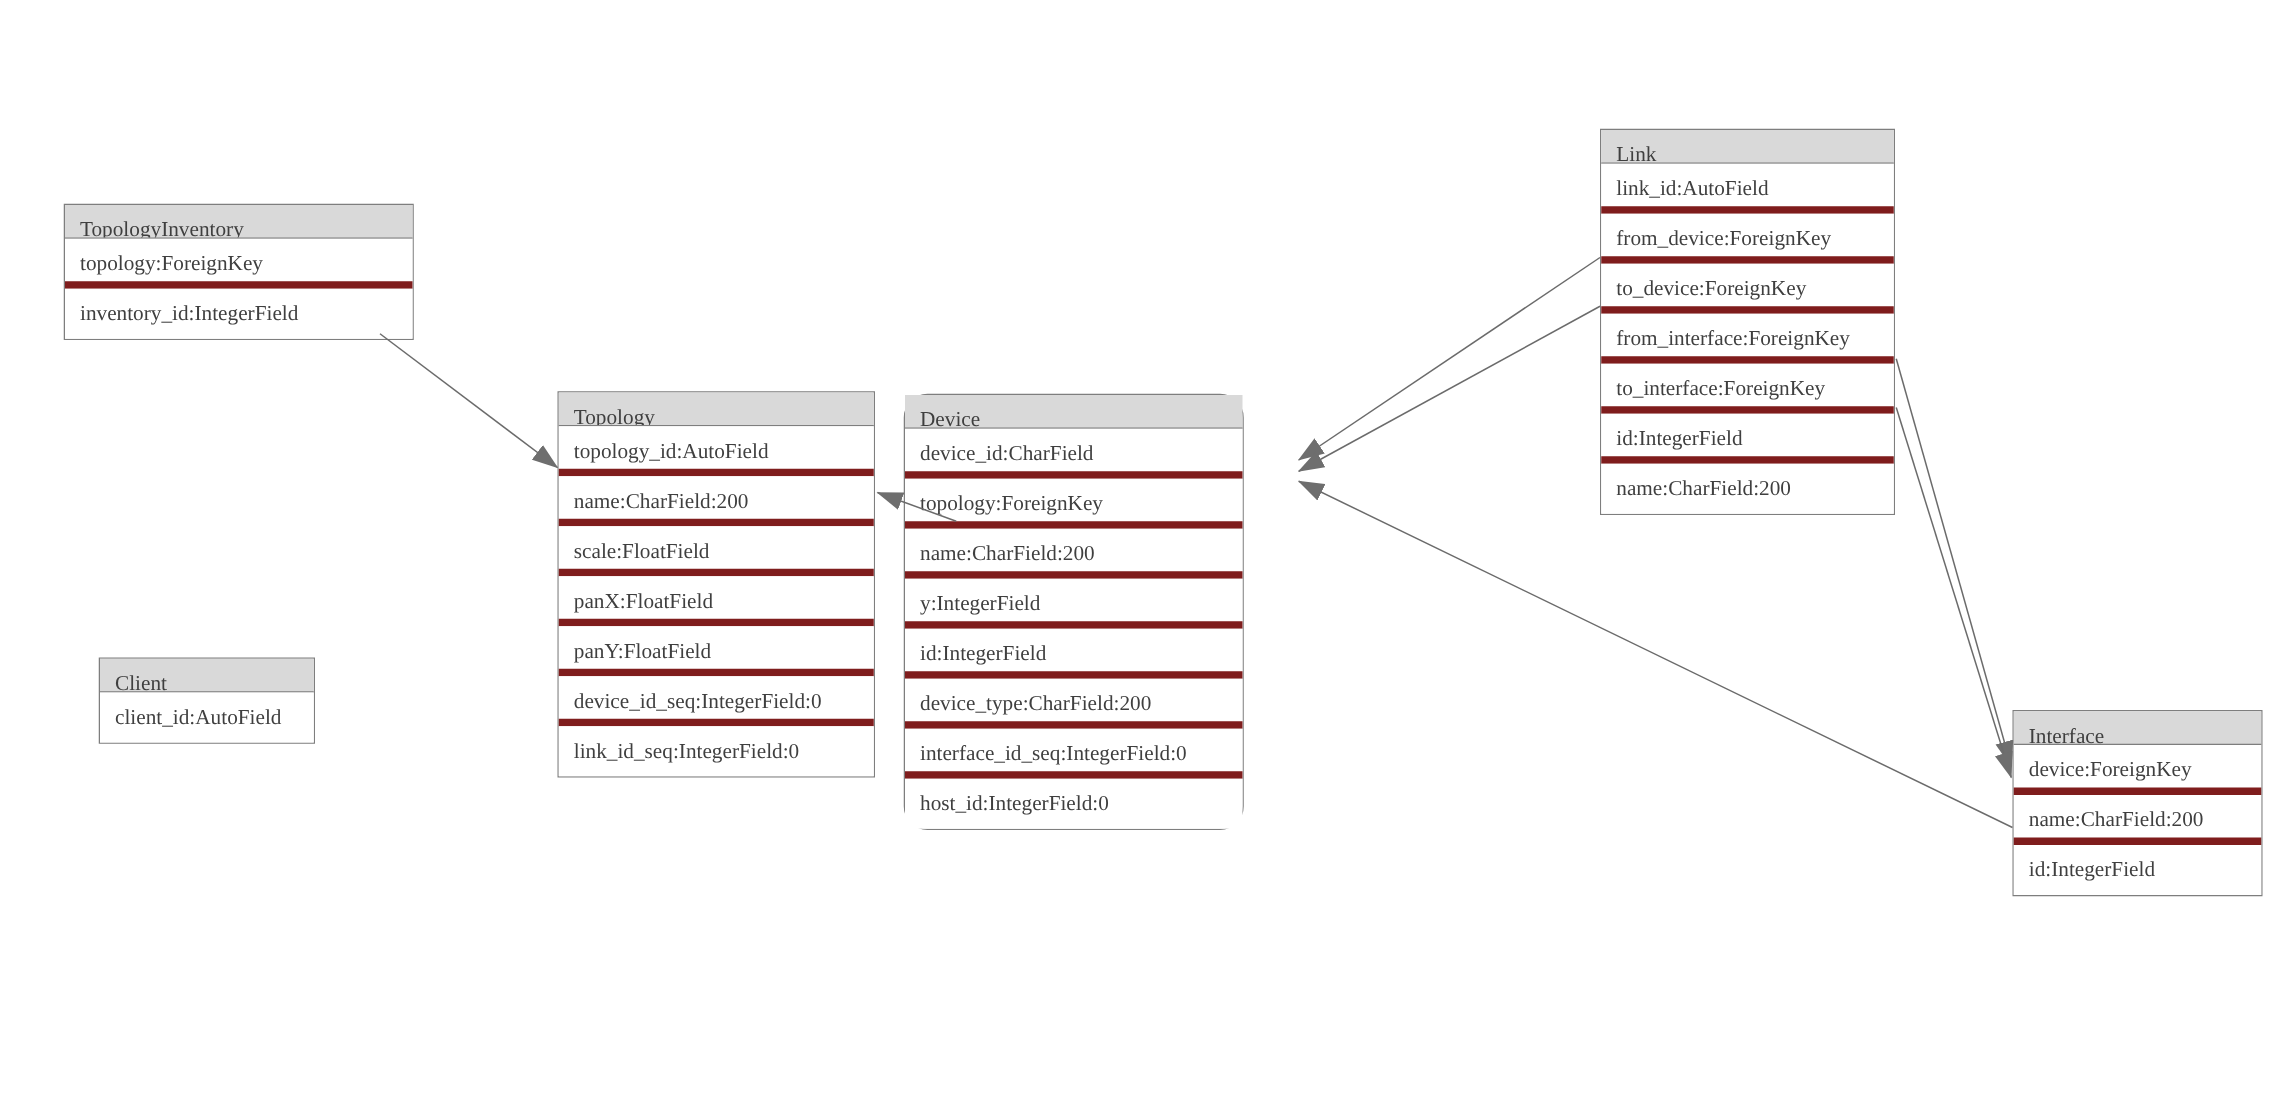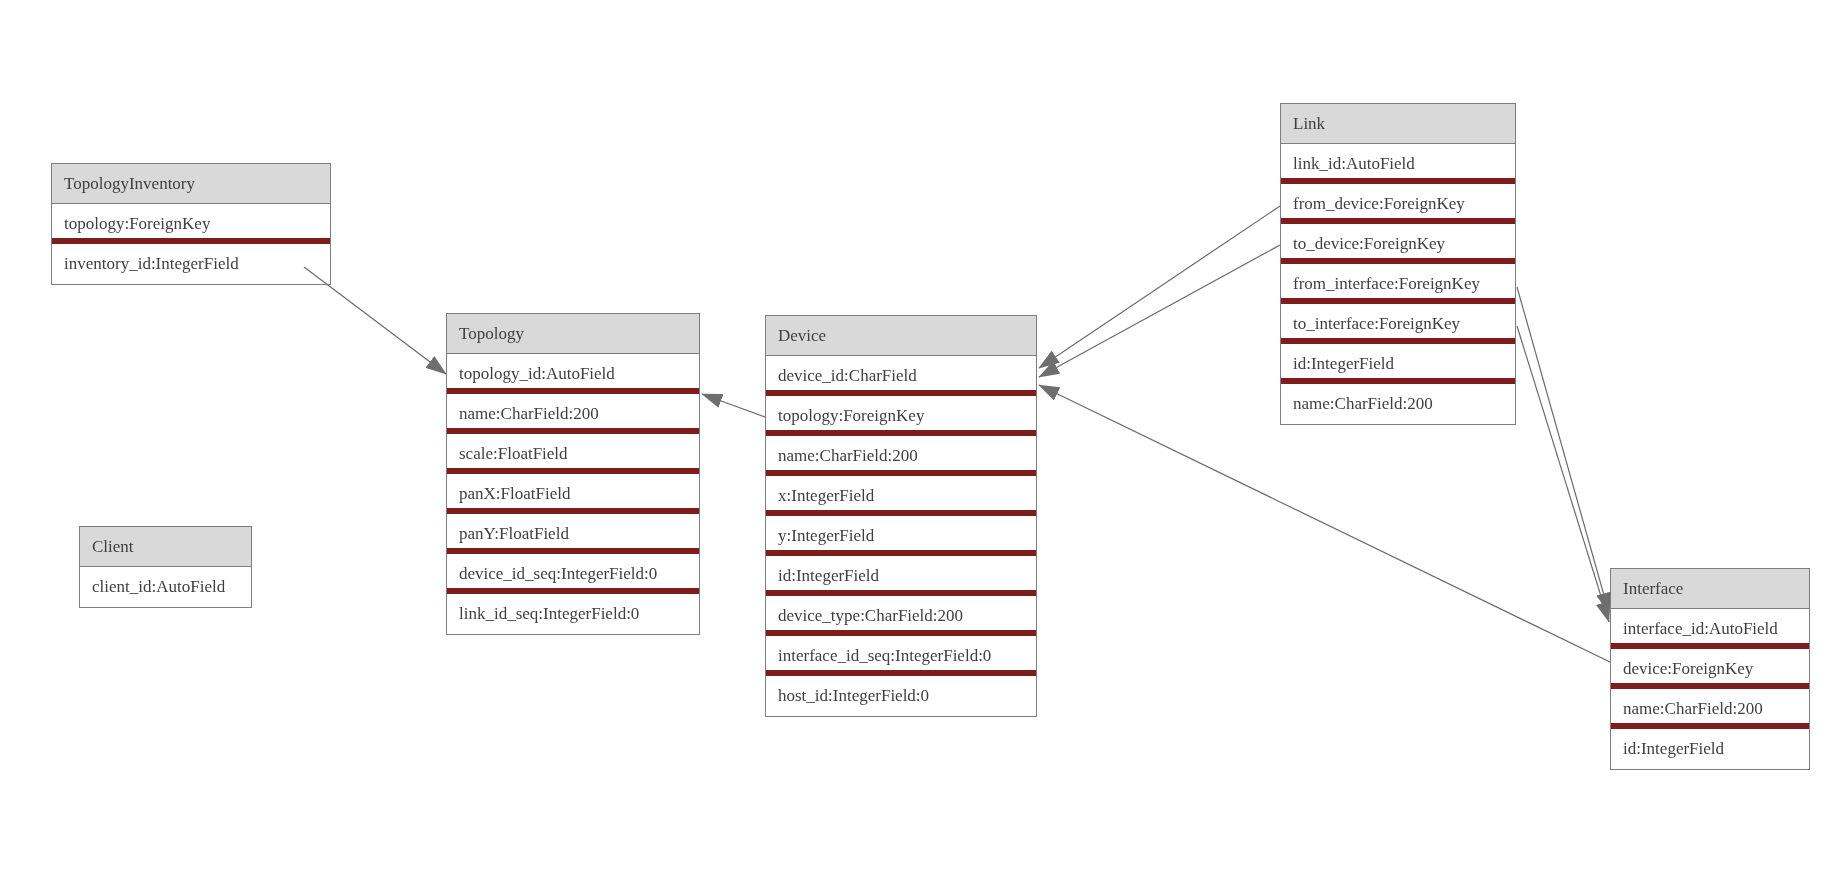--- a/index.html
+++ b/index.html
@@ -28,21 +28,21 @@
     position: absolute;
     background: #ffffff;
     border: 1px solid #7e7e7e;
     box-sizing: border-box;
     color: #3f3f3f;
     font-size: 17px;
     z-index: 1;
   }
   .entity-header {
     box-sizing: border-box;
-    height: 40px;
+    height: 27px;
     line-height: 39px;
     background: #d9d9d9;
     border-bottom: 1px solid #7e7e7e;
     padding-left: 12px;
     white-space: nowrap;
     overflow: hidden;
   }
   .entity-row {
     box-sizing: border-box;
     height: 40px;
@@ -90,42 +90,40 @@
       <div class="entity-row">scale:FloatField</div>
       <div class="entity-row">panX:FloatField</div>
       <div class="entity-row">panY:FloatField</div>
       <div class="entity-row">device_id_seq:IntegerField:0</div>
       <div class="entity-row">link_id_seq:IntegerField:0</div>
     </div>
     <div class="entity" style="left: 79px; top: 526px; width: 173px;">
       <div class="entity-header">Client</div>
       <div class="entity-row">client_id:AutoField</div>
     </div>
-    <div class="entity" style="left: 765px; top: 315px; width: 272px;">
+    <div class="entity" style="left: 723px; top: 315px; width: 272px; border-radius: 19px;">
       <div class="entity-header">Device</div>
       <div class="entity-row">device_id:CharField</div>
       <div class="entity-row">topology:ForeignKey</div>
       <div class="entity-row">name:CharField:200</div>
-      <div class="entity-row">x:IntegerField</div>
       <div class="entity-row">y:IntegerField</div>
       <div class="entity-row">id:IntegerField</div>
       <div class="entity-row">device_type:CharField:200</div>
       <div class="entity-row">interface_id_seq:IntegerField:0</div>
       <div class="entity-row">host_id:IntegerField:0</div>
     </div>
     <div class="entity" style="left: 1280px; top: 103px; width: 236px;">
       <div class="entity-header">Link</div>
       <div class="entity-row">link_id:AutoField</div>
       <div class="entity-row">from_device:ForeignKey</div>
       <div class="entity-row">to_device:ForeignKey</div>
       <div class="entity-row">from_interface:ForeignKey</div>
       <div class="entity-row">to_interface:ForeignKey</div>
       <div class="entity-row">id:IntegerField</div>
       <div class="entity-row">name:CharField:200</div>
     </div>
     <div class="entity" style="left: 1610px; top: 568px; width: 200px;">
       <div class="entity-header">Interface</div>
-      <div class="entity-row">interface_id:AutoField</div>
       <div class="entity-row">device:ForeignKey</div>
       <div class="entity-row">name:CharField:200</div>
       <div class="entity-row">id:IntegerField</div>
     </div>
   </div>
 
 </body></html>

